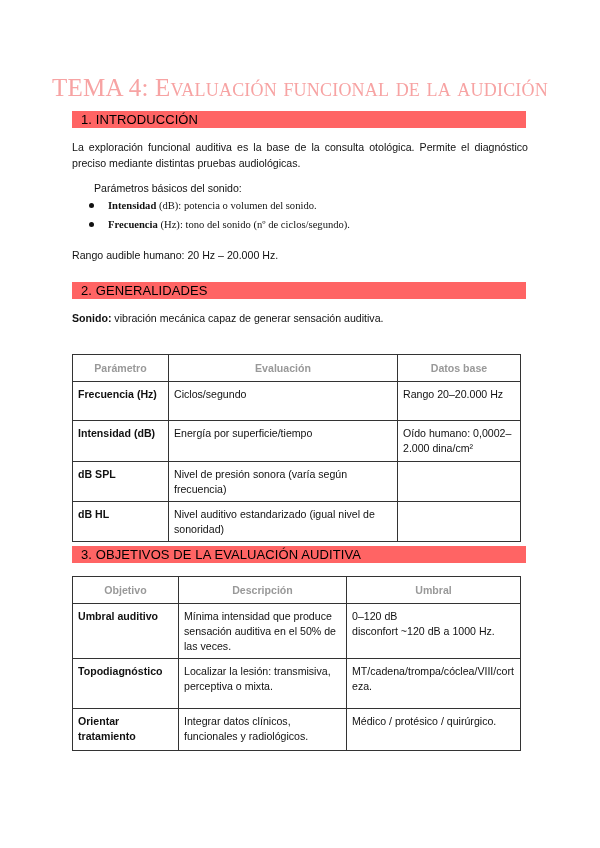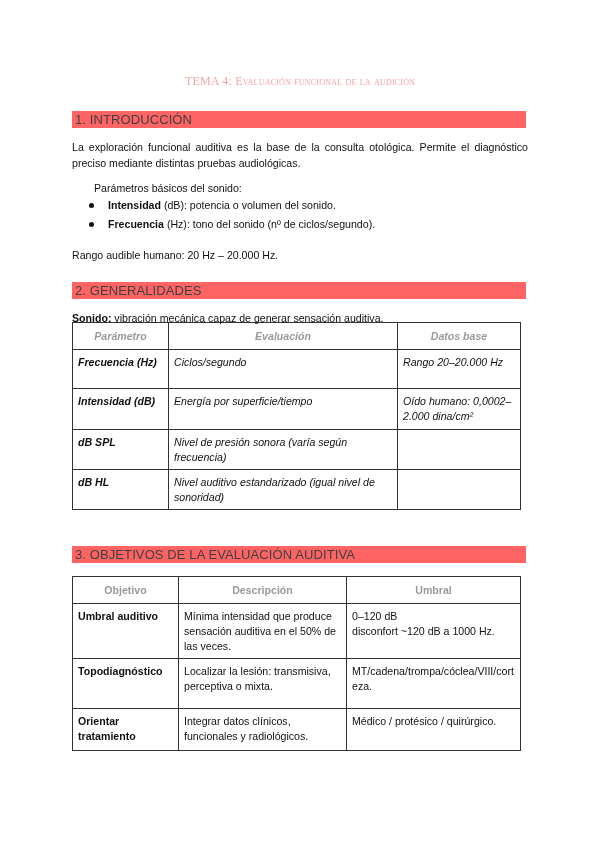--- a/index.html
+++ b/index.html
@@ -2,27 +2,27 @@
 <html><head>
   <meta charset="utf-8">
   <style>
     html, body { margin: 0; padding: 0; background: #ffffff; }
     body {
       width: 600px; height: 848px; position: relative; overflow: hidden;
       font-family: "Liberation Sans", sans-serif; color: #111; font-size: 10.6px;
     }
     .title {
       position: absolute; left: 0; top: 74px; width: 600px; text-align: center;
-      font-family: "Liberation Serif", serif; font-size: 12px; color: #f7a3a3;
+      font-family: "Liberation Serif", serif; font-size: 25px; color: #f7a3a3;
       letter-spacing: 0.2px; font-variant: small-caps;
     }
     .sec-bar {
       position: absolute; left: 72px; width: 454px; height: 17px;
-      background: #ff6464; color: #404040; font-size: 13px; line-height: 17px;
-      padding-left: 3px; box-sizing: border-box; letter-spacing: 0.1px;
+      background: #ff6464; color: #000000; font-size: 13px; line-height: 17px;
+      padding-left: 9px; box-sizing: border-box; letter-spacing: 0.1px;
     }
     .p { position: absolute; left: 72px; width: 456px; line-height: 16px; margin: 0; text-align: justify; }
     .bullets { position: absolute; left: 88px; margin: 0; padding: 0; list-style: none; }
     .bullets li { height: 19px; line-height: 19px; position: relative; padding-left: 20px; }
     .bullets li .dot {
       position: absolute; left: 1px; top: 7px; width: 5px; height: 5px;
       border-radius: 50%; background: #111;
     }
     b { font-weight: bold; }
     table {
@@ -34,30 +34,30 @@
     td.k { font-weight: bold; }
   </style>
 </head>
 <body>
 
 <div class="title">TEMA 4: Evaluación funcional de la audición</div>
 
 <div class="sec-bar" style="top:111px;">1. INTRODUCCIÓN</div>
 <p class="p" style="top:139px;">La exploración funcional auditiva es la base de la consulta otológica. Permite el diagnóstico preciso mediante distintas pruebas audiológicas.</p>
 <p class="p" style="top:180px;padding-left:22px;">Parámetros básicos del sonido:</p>
-<ul class="bullets" style="top:196px;">
+<ul class="bullets" style="top:196px;font-family:Liberation Serif, serif;">
   <li><span class="dot"></span><b>Intensidad</b><span> (dB): potencia o volumen del sonido.</span></li>
   <li><span class="dot"></span><b>Frecuencia</b><span> (Hz): tono del sonido (nº de ciclos/segundo).</span></li>
 </ul>
 <p class="p" style="top:247px;">Rango audible humano: 20 Hz – 20.000 Hz.</p>
 
 <div class="sec-bar" style="top:282px;">2. GENERALIDADES</div>
 <p class="p" style="top:310px;"><b>Sonido:</b><span> vibración mecánica capaz de generar sensación auditiva.</span></p>
 
-<table style="top:322px; width:448px;font-style:italic;">
+<table style="top:354px; width:448px;">
   <colgroup>
       <col style="width:96px">
       <col style="width:229px">
       <col style="width:123px">
     </colgroup>
   <tbody>
       <tr style="height:27px;">
     <th>Parámetro</th>
     <th>Evaluación</th>
     <th>Datos base</th>

